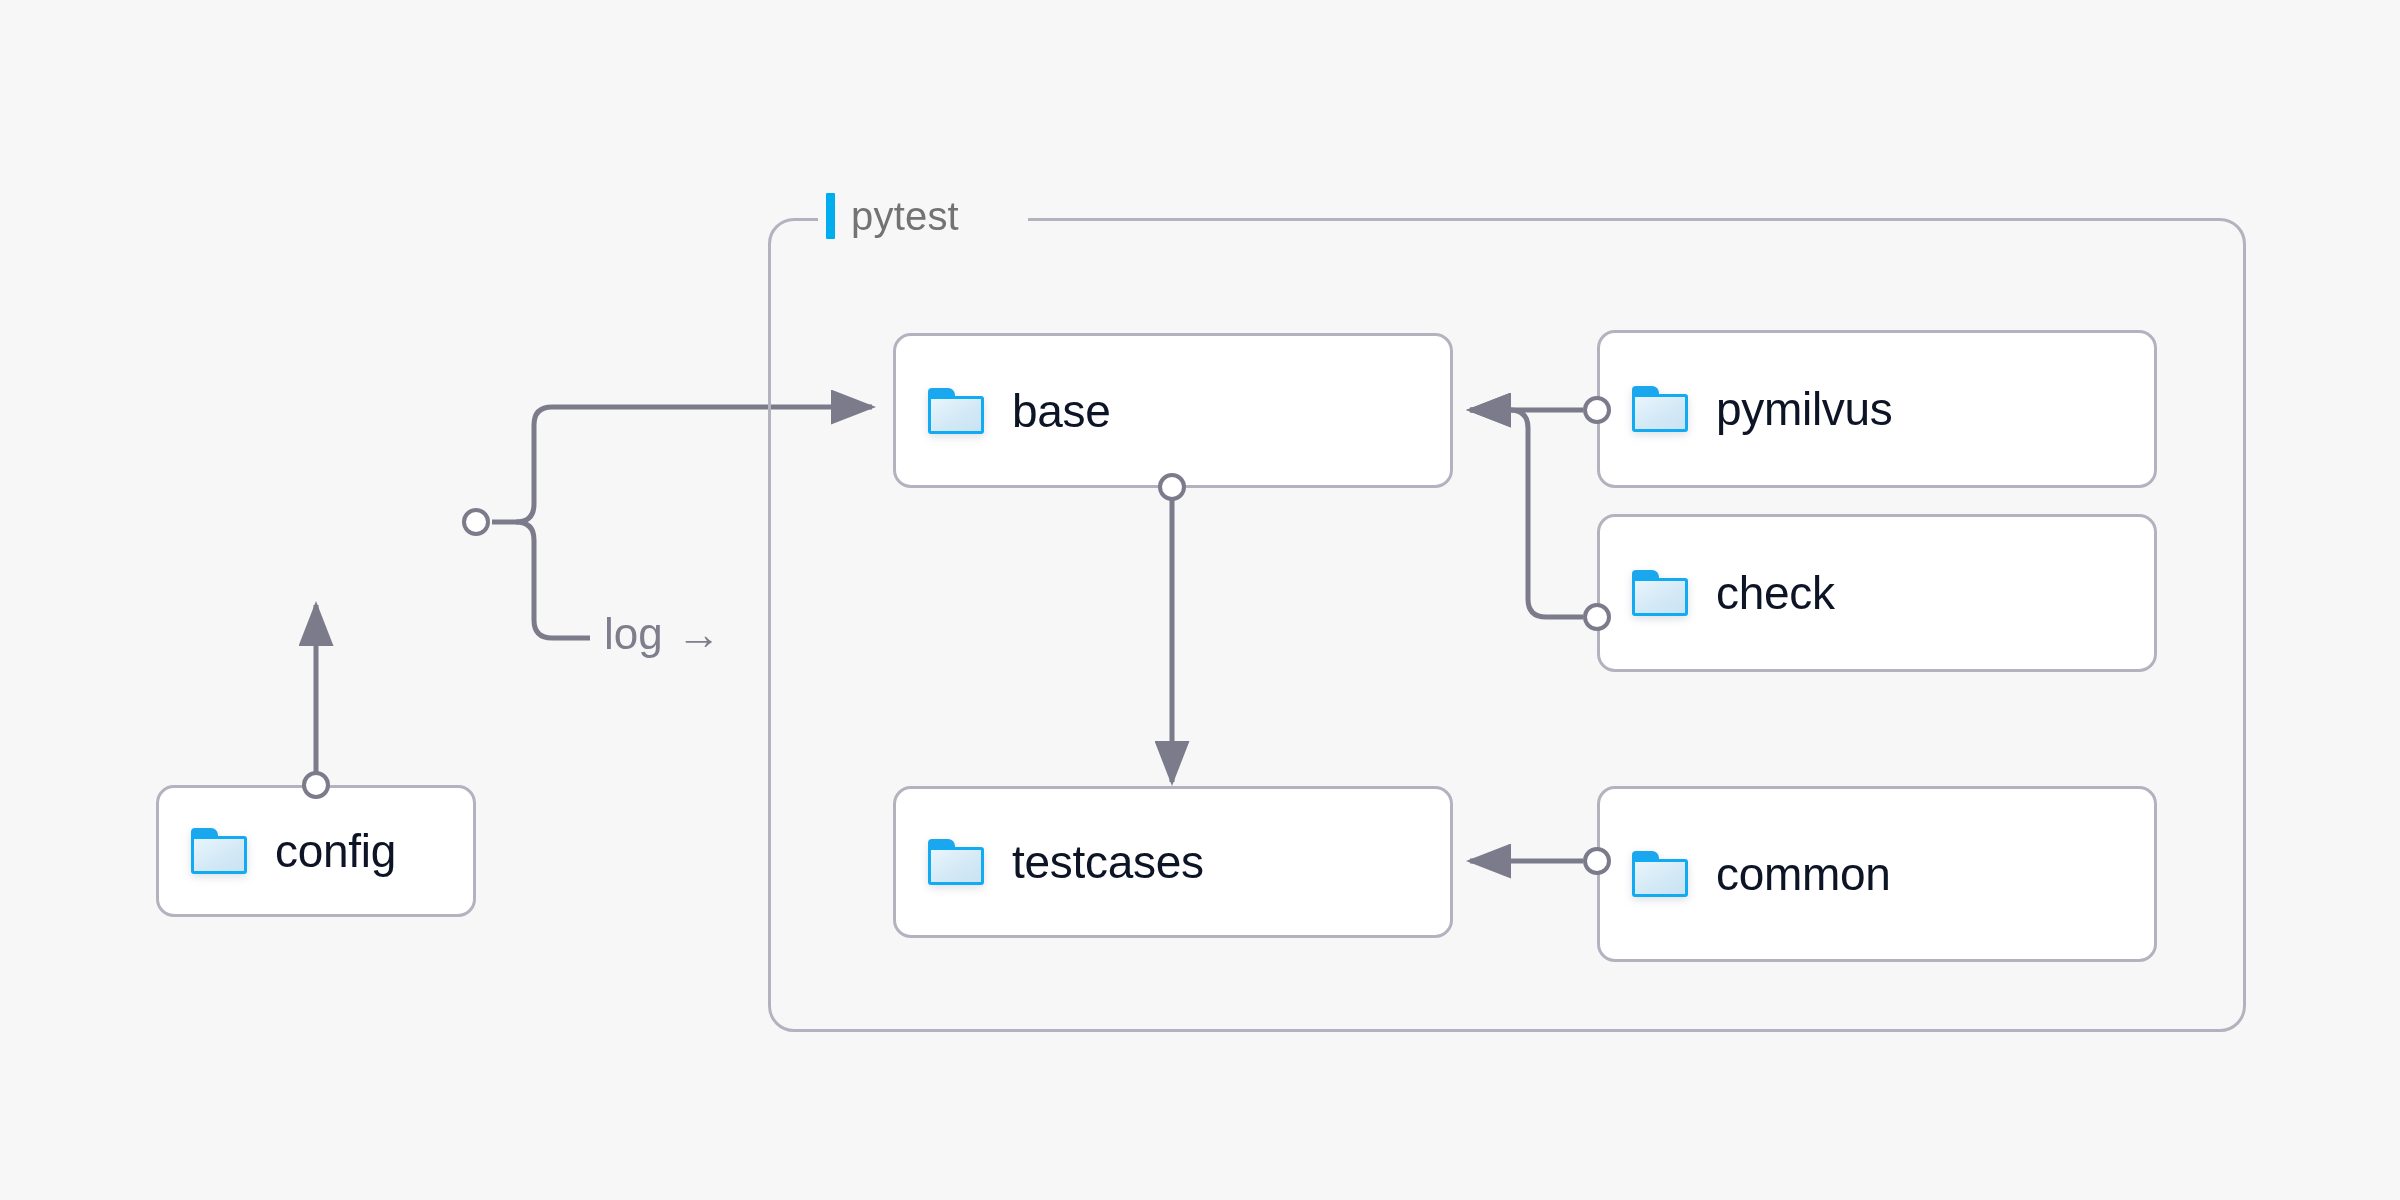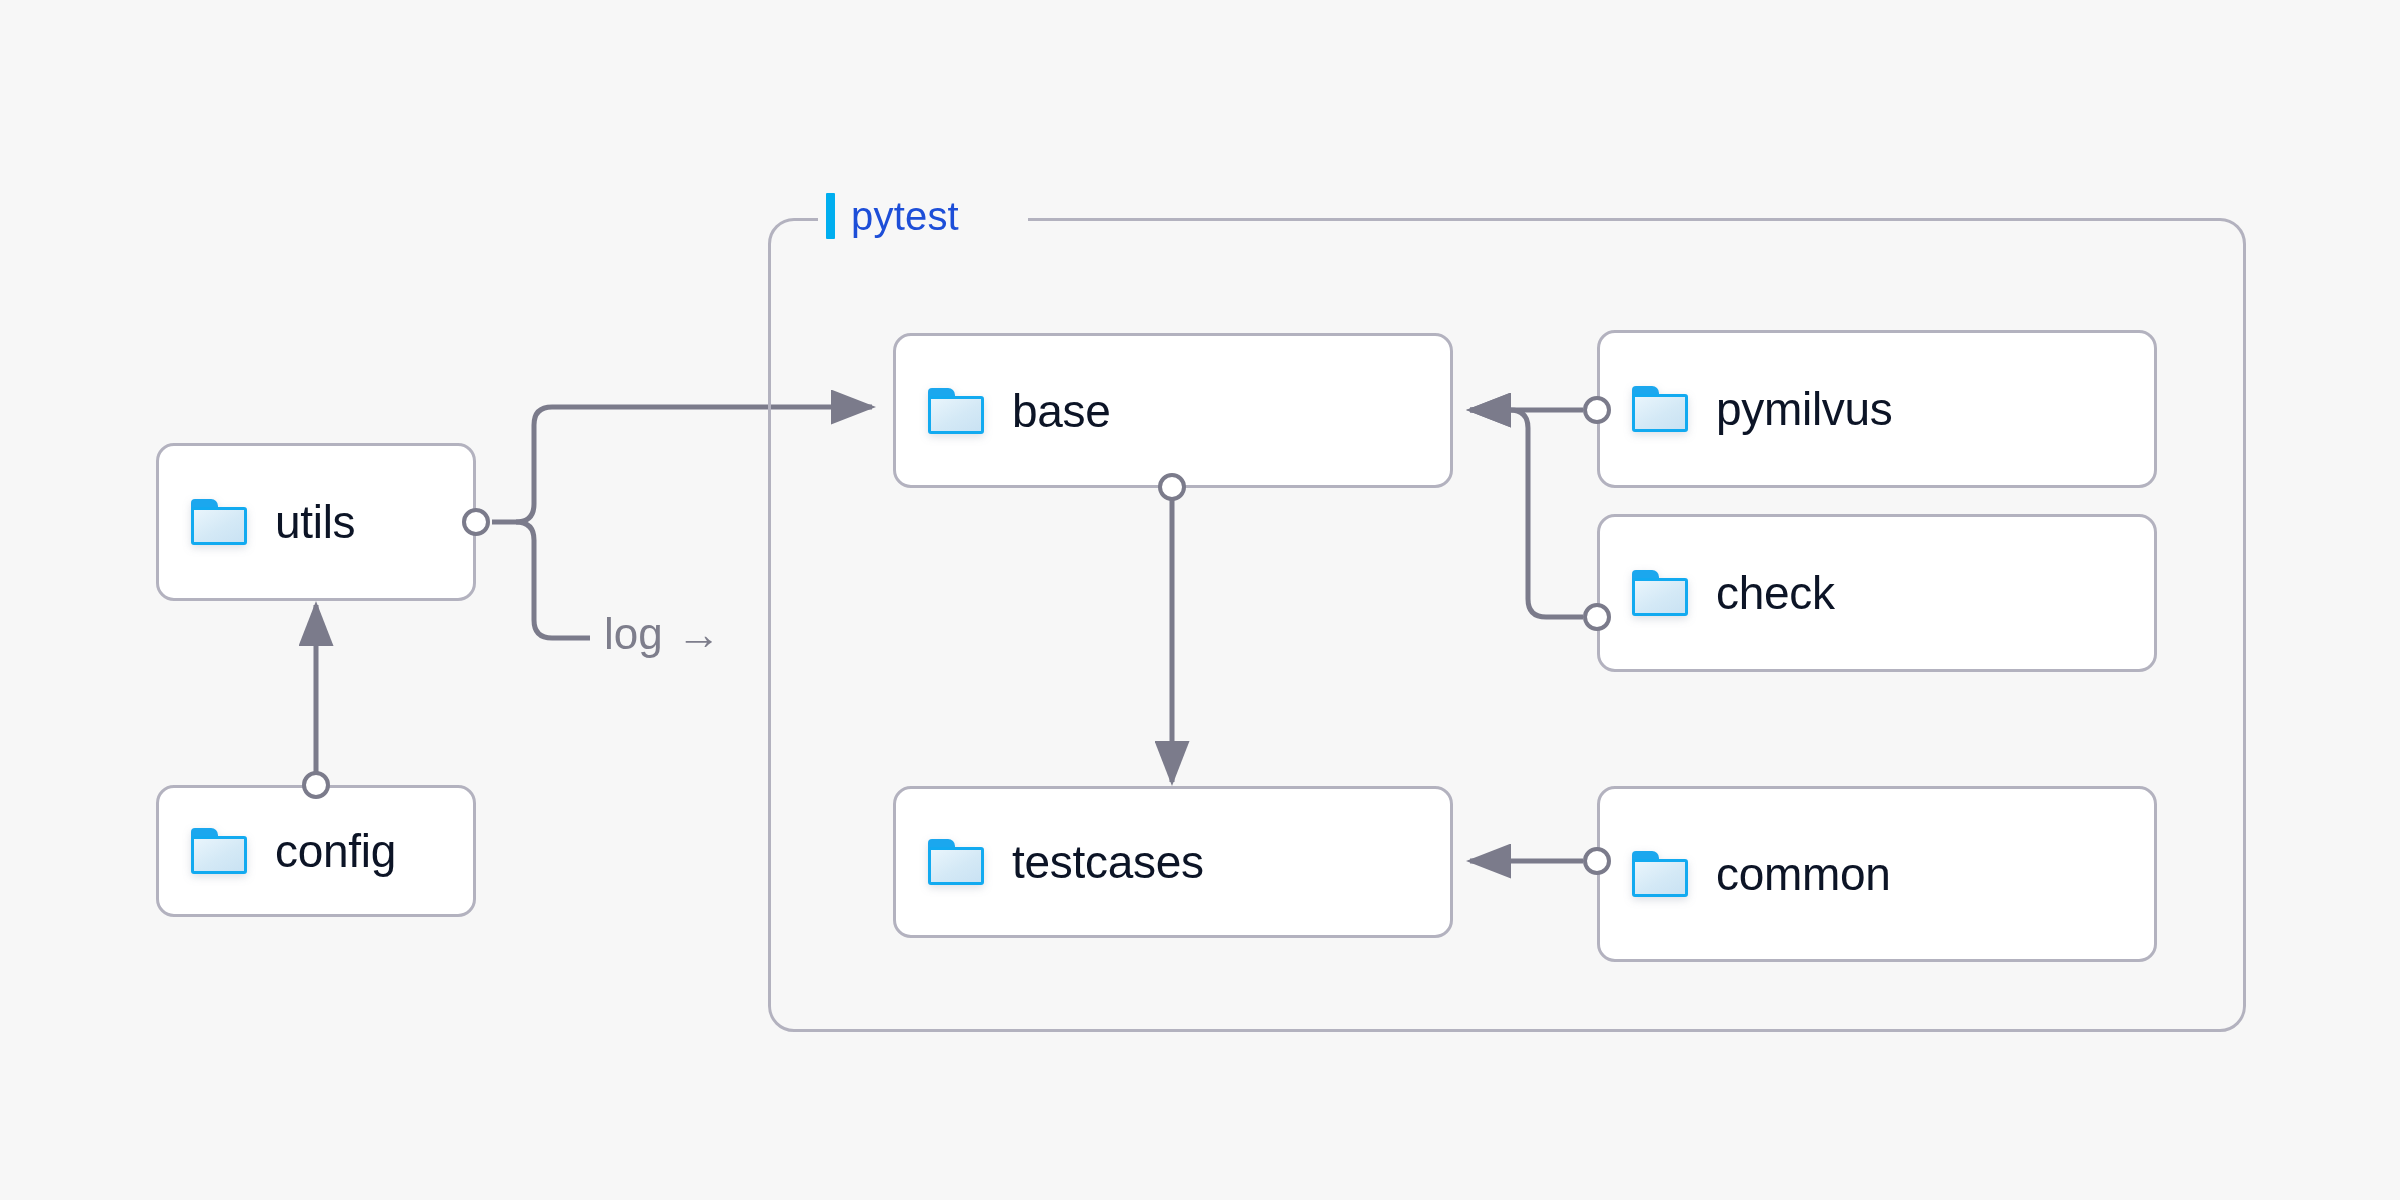--- a/index.html
+++ b/index.html
@@ -47,21 +47,21 @@
     height: 62px;
   }
   .group-title-bar {
     width: 9px;
     height: 46px;
     background: #00aeef;
     border-radius: 1px;
   }
   .group-title-text {
     font-size: 40px;
-    color: #1d4ed8;
+    color: #737373;
     letter-spacing: 0.2px;
     line-height: 1;
     white-space: nowrap;
   }
 
   
   .node {
     position: absolute;
     background: #ffffff;
     border: 3px solid #b3b2bf;
@@ -177,27 +177,20 @@
     <path d="M1583,861 L1470,861" fill="none" stroke="#7b7b8b" stroke-width="5" marker-end="url(#arrowhead)"></path>
   </svg>
 
   <div class="group-box"></div>
   <div class="group-title-mask"></div>
   <div class="group-title">
     <span class="group-title-bar"></span>
     <span class="group-title-text">pytest</span>
   </div>
 
-  <div class="node" style="left:156px; top:443px; width:320px; height:158px;">
-    <span class="folder-icon">
-      <span class="folder-tab"></span>
-        <span class="folder-body"></span>
-    </span>
-    <span class="node-label">utils</span>
-  </div>
   <span class="port" style="left:462px; top:508px;"></span>
 
   <div class="node" style="left:156px; top:785px; width:320px; height:132px;">
     <span class="folder-icon">
       <span class="folder-tab"></span>
         <span class="folder-body"></span>
     </span>
     <span class="node-label">config</span>
   </div>
   <span class="port" style="left:302px; top:771px;"></span>

